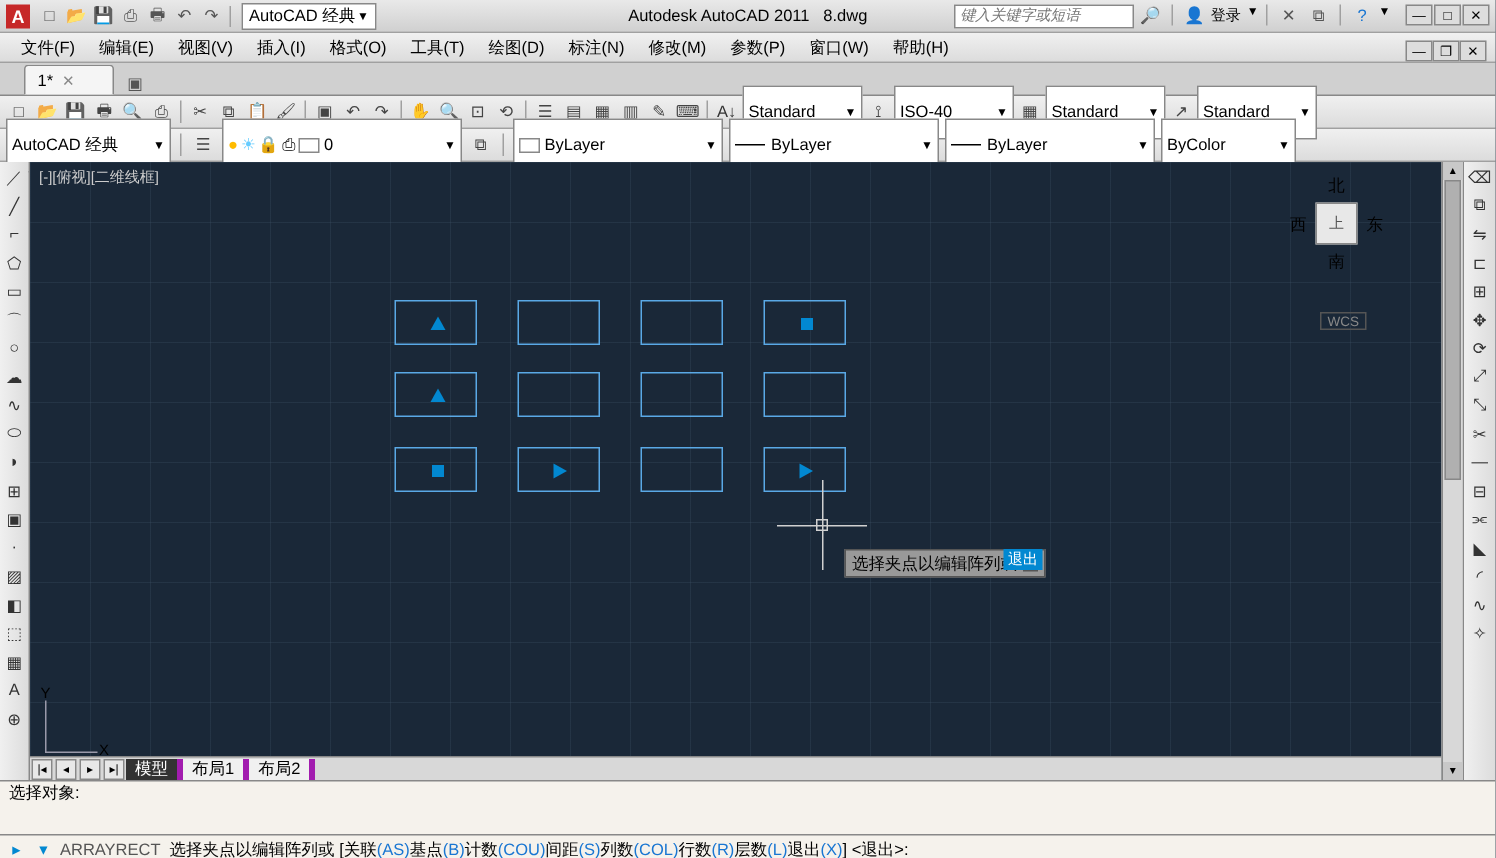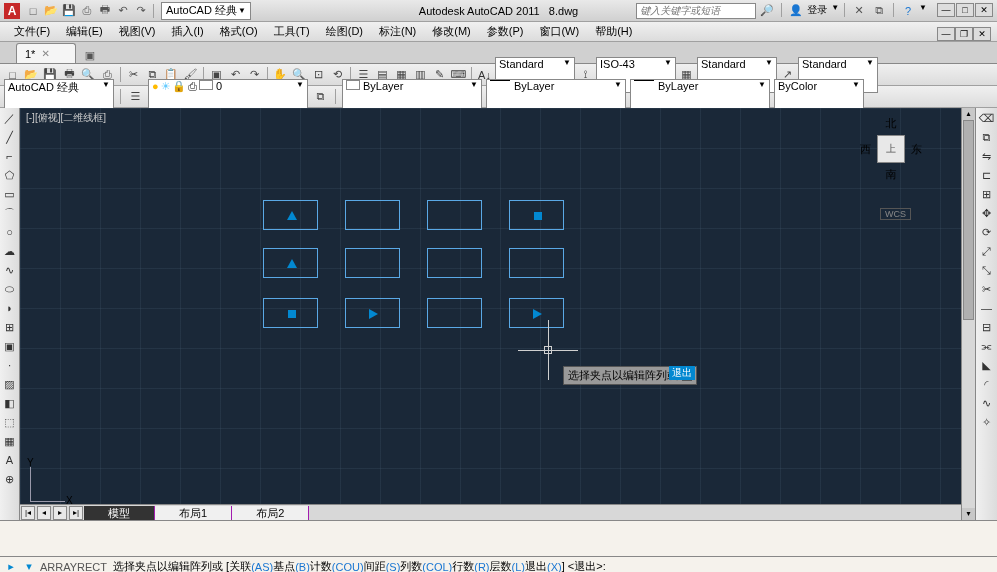--- a/index.html
+++ b/index.html
@@ -16,21 +16,21 @@
 .win-btns{display:flex;gap:1px;margin-left:8px}
 .win-btn{width:18px;height:14px;border:1px solid #888;background:#ddd;font-size:9px;text-align:center;line-height:12px}
 .menubar{height:20px;background:linear-gradient(#f0f0f0,#dcdcdc);display:flex;align-items:flex-end;padding:0 6px;border-bottom:1px solid #a0a0a0}
 .menu-item{padding:2px 8px;cursor:pointer}
 .tabstrip{height:22px;background:#d0d0d0;display:flex;align-items:flex-end;padding-left:16px;border-bottom:1px solid #888}
 .filetab{height:20px;min-width:60px;background:#f5f5f5;border:1px solid #888;border-bottom:none;border-radius:3px 3px 0 0;padding:0 8px;display:flex;align-items:center;font-size:11px;margin-right:2px}
 .filetab .x{margin-left:6px;font-size:10px;color:#888}
 .toolbar{height:22px;background:linear-gradient(#f0f0f0,#dcdcdc);display:flex;align-items:center;padding:0 4px;border-bottom:1px solid #a0a0a0;gap:2px}
 .tb-btn{width:17px;height:17px;display:flex;align-items:center;justify-content:center;cursor:pointer;font-size:11px;color:#444}
 .tb-sep{width:1px;height:15px;background:#a0a0a0;margin:0 2px}
-.tb-combo{height:36px;border:1px solid #888;background:#fff;display:flex;align-items:flex-start;padding:0 3px;font-size:10px}
+.tb-combo{height:36px;border:1px solid #888;background:#fff;display:flex;align-items:center;padding:0 3px;font-size:10px}
 .tb-combo .sw{width:14px;height:10px;margin-right:3px}
 .tb-combo .dd{margin-left:auto;font-size:8px;padding-left:4px}
 .propbar{height:22px;background:linear-gradient(#f0f0f0,#dcdcdc);display:flex;align-items:center;padding:0 4px;border-bottom:1px solid #a0a0a0;gap:4px}
 .main{position:relative;height:412px;display:flex}
 .ltools{width:20px;background:linear-gradient(90deg,#f0f0f0,#dcdcdc);display:flex;flex-direction:column;align-items:center;padding-top:2px;gap:3px;border-right:1px solid #888}
 .ltool{width:16px;height:16px;display:flex;align-items:center;justify-content:center;cursor:pointer;font-size:11px;color:#333}
 .canvas-wrap{flex:1;position:relative;background:#1a2838}
 .canvas{position:absolute;inset:0;background:#1a2838;background-image:linear-gradient(rgba(70,90,110,.25) 1px,transparent 1px),linear-gradient(90deg,rgba(70,90,110,.25) 1px,transparent 1px);background-size:40px 40px}
 .vp-label{position:absolute;top:3px;left:6px;color:#ccc;font-size:10px}
 .rect{position:absolute;width:55px;height:30px;border:1px solid #5aa9e6}
@@ -55,21 +55,21 @@
 .ucs .y{position:absolute;bottom:0;left:0;width:1px;height:35px;background:#99a}
 .ucs .x{position:absolute;bottom:0;left:0;width:35px;height:1px;background:#99a}
 .ucs .ly{position:absolute;bottom:34px;left:-3px;font-size:10px}
 .ucs .lx{position:absolute;bottom:-4px;left:36px;font-size:10px}
 .rtools{width:22px;background:linear-gradient(90deg,#f0f0f0,#dcdcdc);display:flex;flex-direction:column;align-items:center;padding-top:2px;gap:3px;border-left:1px solid #888}
 .scroll-v{width:14px;background:#d8d8d8;border-left:1px solid #888;position:relative}
 .scroll-v .thumb{position:absolute;left:1px;right:1px;top:12px;height:200px;background:#b0b0b0;border:1px solid #888}
 .scroll-v .arr{position:absolute;left:0;right:0;height:12px;background:#c8c8c8;text-align:center;font-size:8px;line-height:12px}
 .model-tabs{height:16px;background:#d8d8d8;display:flex;align-items:center;border-top:1px solid #888;font-size:10px}
 .mt-btn{width:14px;height:14px;border:1px solid #888;background:#e8e8e8;font-size:8px;text-align:center;margin:0 1px;line-height:12px}
-.mt-tab{padding:0 24px;border-right:1px solid #a21caf;height:14px;line-height:14px;background:#f0f0f0}
+.mt-tab{padding:0 6px;border-right:4px solid #a21caf;height:14px;line-height:14px;background:#f0f0f0}
 .mt-tab.active{background:#333;color:#fff}
 .cmdwin{height:36px;background:#f5f2ec;border-top:1px solid #888;padding:2px 6px;font-size:10px;line-height:12px;font-family:Consolas,monospace;overflow:hidden}
 .cmdline{height:20px;background:#f5f2ec;border-top:1px solid #888;display:flex;align-items:center;padding:0 4px;font-size:10px;font-family:Consolas,monospace}
 .cmdline .icon{width:14px;height:14px;margin-right:4px;display:flex;align-items:center;justify-content:center;color:#0288d1}
 .kw-as{color:#1976d2}.kw-b{color:#1976d2}.kw-cou{color:#1976d2}.kw-s{color:#1976d2}.kw-col{color:#1976d2}.kw-r{color:#1976d2}.kw-l{color:#1976d2}.kw-x{color:#1976d2}
 .cmd-name{color:#555}
 </style>
 </head>
 <body>
 
@@ -168,21 +168,21 @@
   <div class="tb-btn">✎</div>
   <div class="tb-btn">⌨</div>
   <div class="tb-sep"></div>
   <div class="tb-btn" style="color:#333">A↓</div>
   <div class="tb-combo" style="width:80px">
       <span>Standard</span>
       <span class="dd">▼</span>
     </div>
   <div class="tb-btn">⟟</div>
   <div class="tb-combo" style="width:80px">
-      <span>ISO-43</span>
+      <span>ISO-40</span>
       <span class="dd">▼</span>
     </div>
   <div class="tb-btn">▦</div>
   <div class="tb-combo" style="width:80px">
       <span>Standard</span>
       <span class="dd">▼</span>
     </div>
   <div class="tb-btn">↗</div>
   <div class="tb-combo" style="width:80px">
       <span>Standard</span>
@@ -346,20 +346,21 @@
     <div class="ltool">⊟</div>
     <div class="ltool">⫘</div>
     <div class="ltool">◣</div>
     <div class="ltool">◜</div>
     <div class="ltool">∿</div>
     <div class="ltool">✧</div>
   </div>
 </div>
 
 <div class="cmdwin">
+  <div>选择对象:</div>
 </div>
 
 <div class="cmdline">
   <span class="icon">▸</span>
   <span class="icon">▾</span>
   <span class="cmd-name">ARRAYRECT</span>&nbsp;
   <span>选择夹点以编辑阵列或 [关联</span><span class="kw-as">(AS)</span>
   <span> 基点</span><span class="kw-b">(B)</span>
   <span> 计数</span><span class="kw-cou">(COU)</span>
   <span> 间距</span><span class="kw-s">(S)</span>

